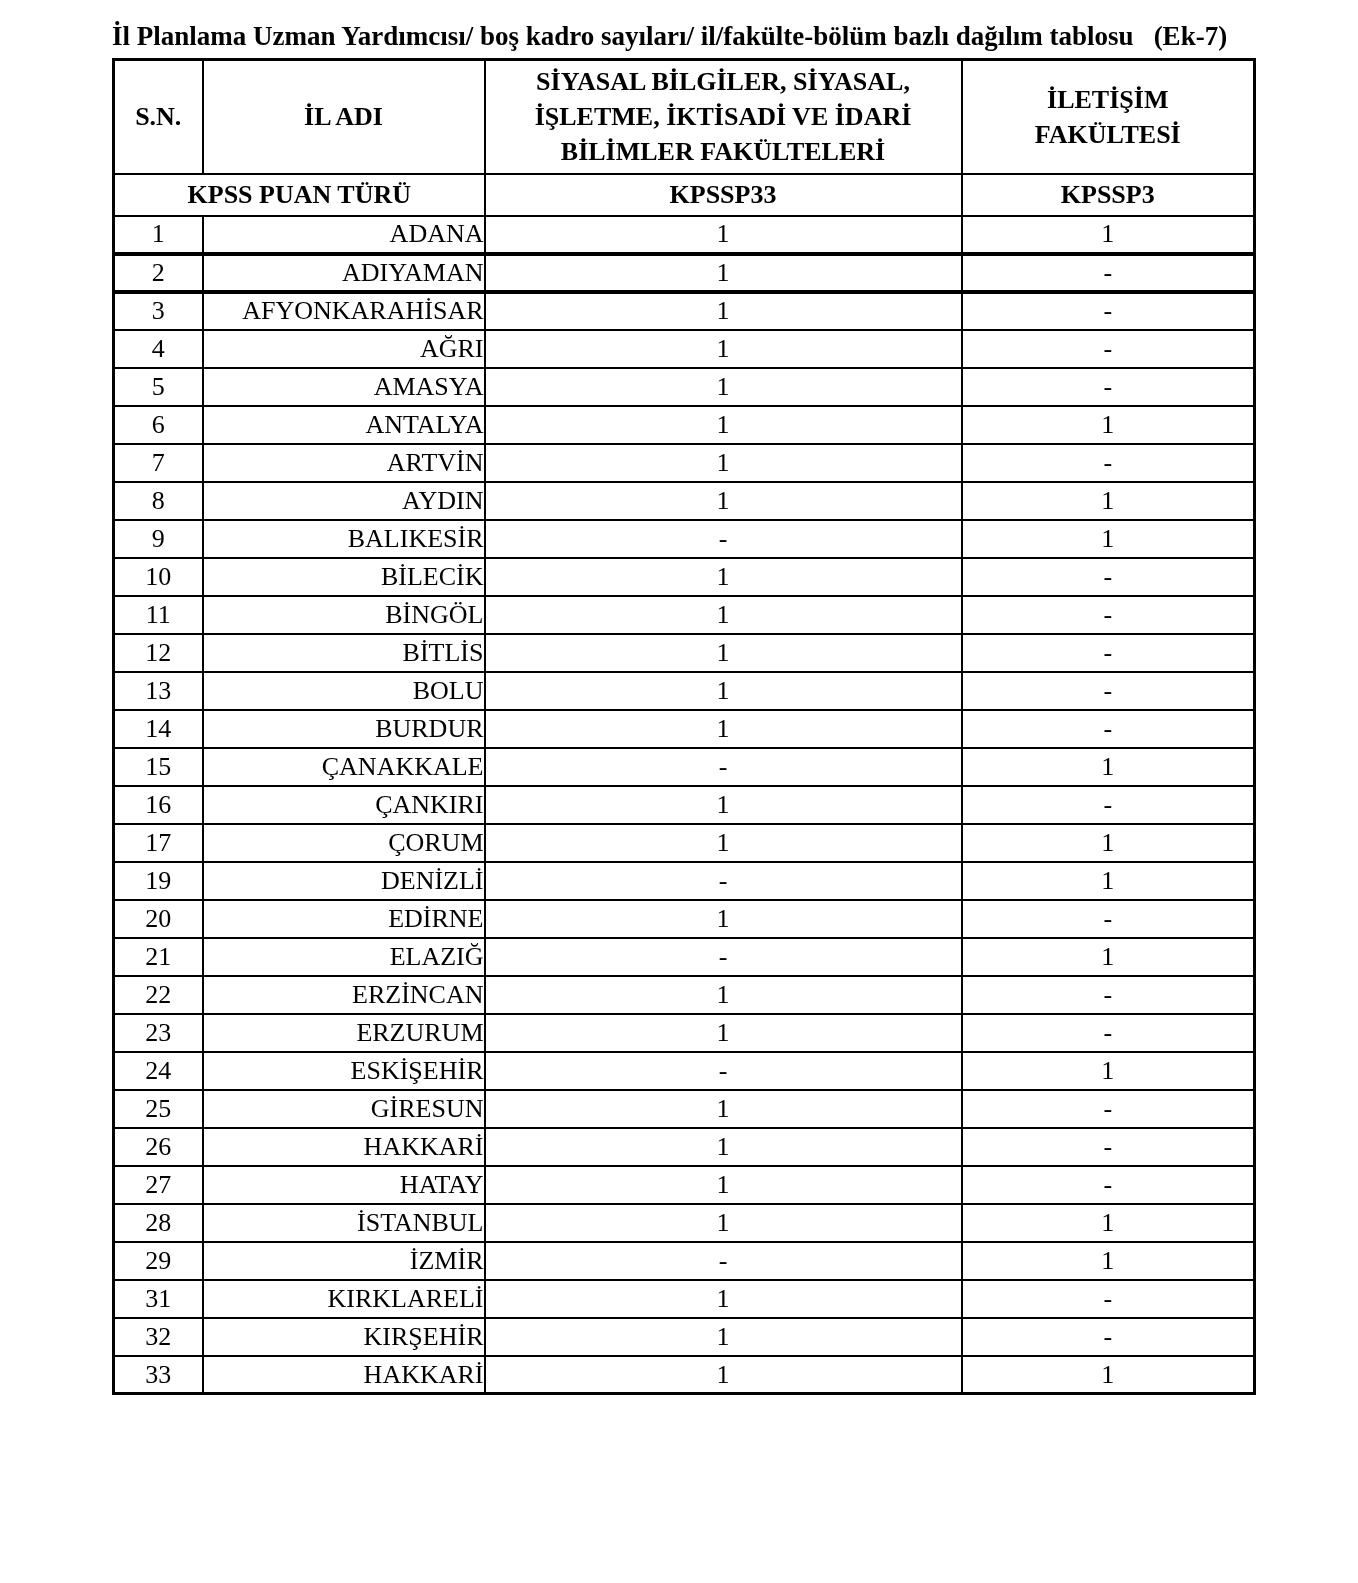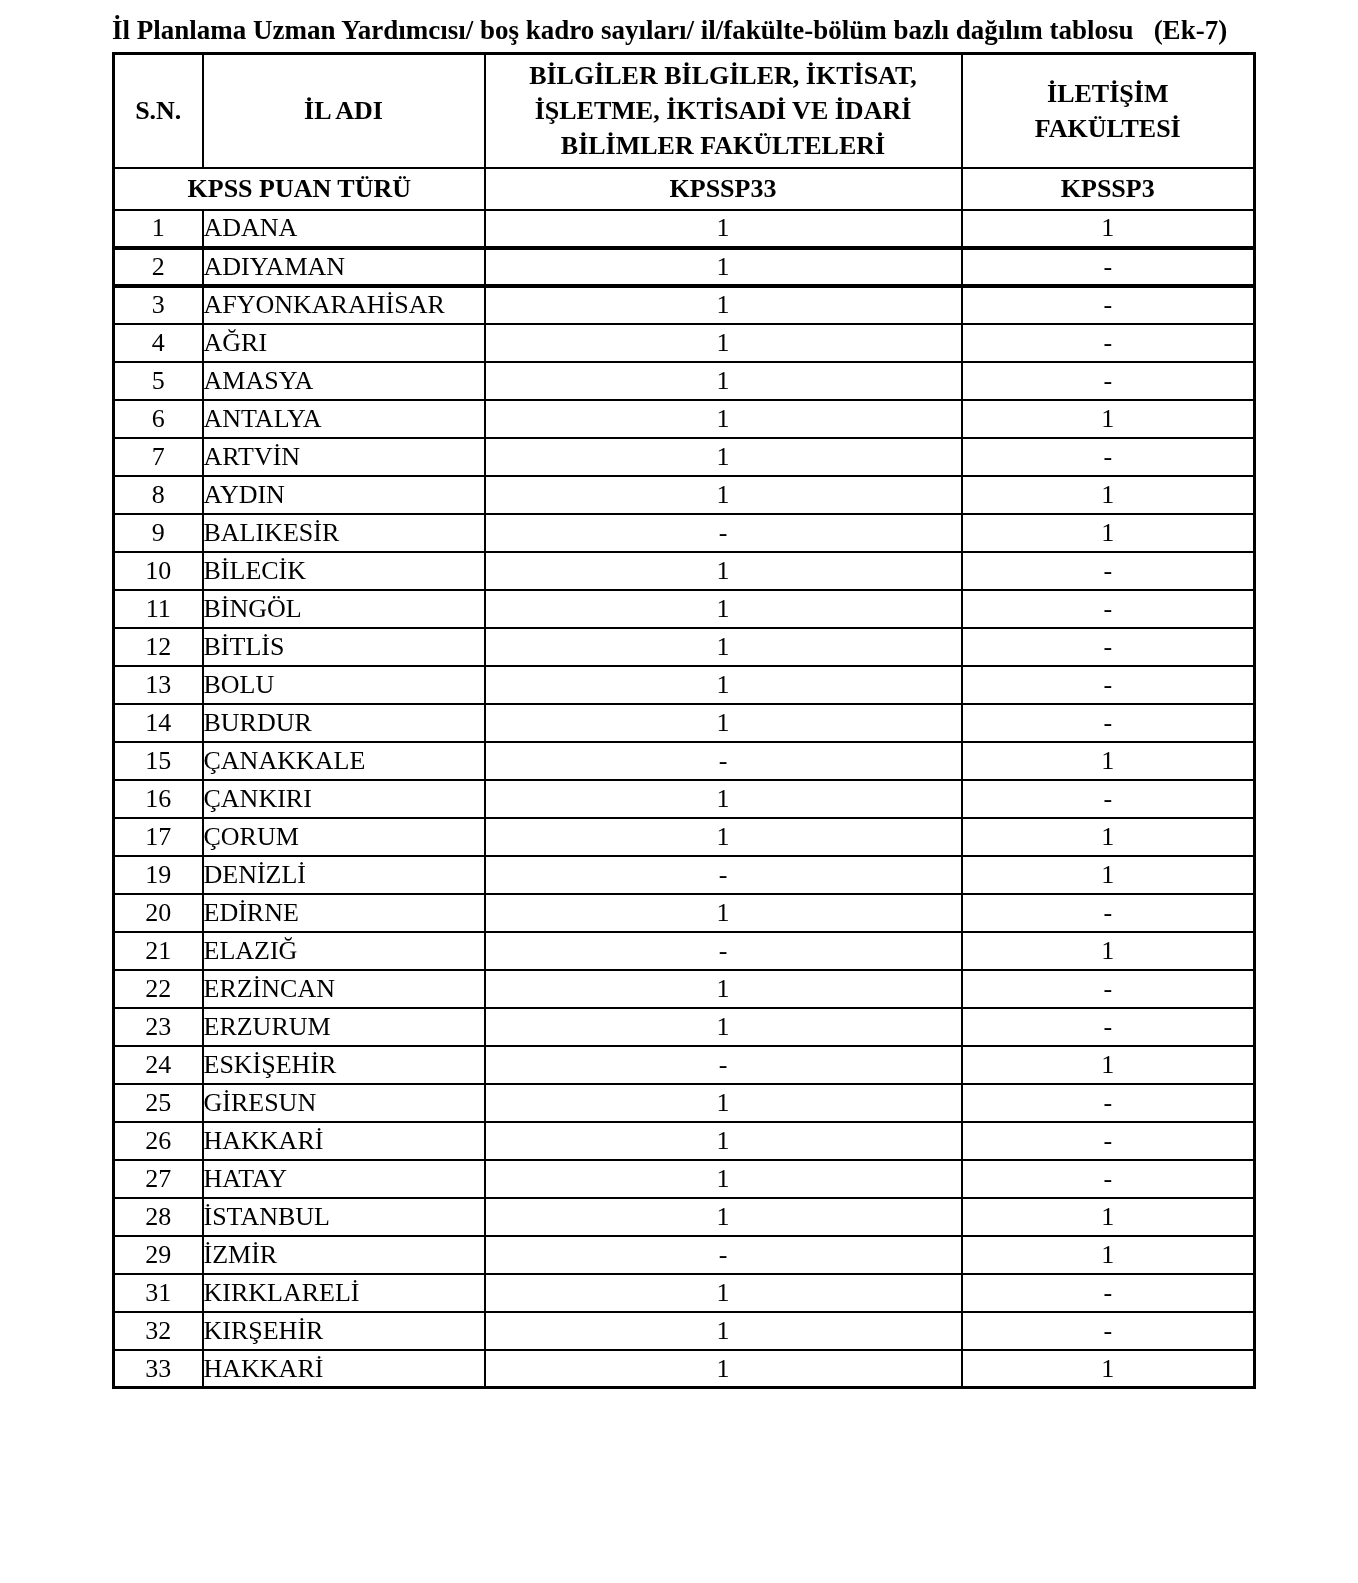--- a/index.html
+++ b/index.html
@@ -12,21 +12,21 @@
     width: 1358px;
     height: 1583px;
     background: #ffffff;
     font-family: "Liberation Serif", serif;
     color: #000000;
     overflow: hidden;
   }
   .content {
     position: absolute;
     left: 112px;
-    top: 14px;
+    top: 20px;
     width: 910px;
   }
   .title-row {
     display: flex;
     justify-content: space-between;
     align-items: flex-end;
     font-weight: bold;
     font-size: 27px;
     line-height: 1.25;
     white-space: nowrap;
@@ -69,21 +69,21 @@
   }
   tbody tr {
     height: 38px;
   }
   tbody td {
     font-size: 26px;
     font-weight: normal;
     vertical-align: middle;
   }
   .td-sn  { text-align: center; }
-  .td-il  { text-align: left; padding-left: 18px; margin-left: 36px; }
+  .td-il  { text-align: right; padding-left: 18px; margin-left: 36px; }
   .td-val { text-align: center; }
 
   
   tbody tr:nth-child(1) td,
   tbody tr:nth-child(2) td {
     border-bottom-width: 4px;
   }
 </style>
 </head>
 <body>
@@ -105,21 +105,21 @@
       </colgroup>
       <thead>
         <tr class="col-header-row">
           <th>
             <span>S.N.</span>
           </th>
           <th>
             <span>İL ADI</span>
           </th>
           <th>
-            <div>BİLGİLER BİLGİLER, İKTİSAT,</div>
+            <div>SİYASAL BİLGİLER, SİYASAL,</div>
             <div>İŞLETME, İKTİSADİ VE İDARİ</div>
             <div>BİLİMLER FAKÜLTELERİ</div>
           </th>
           <th>
             <div>İLETİŞİM</div>
             <div>FAKÜLTESİ</div>
           </th>
         </tr>
         <tr class="score-row">
           <th colspan="2">KPSS PUAN TÜRÜ</th>

